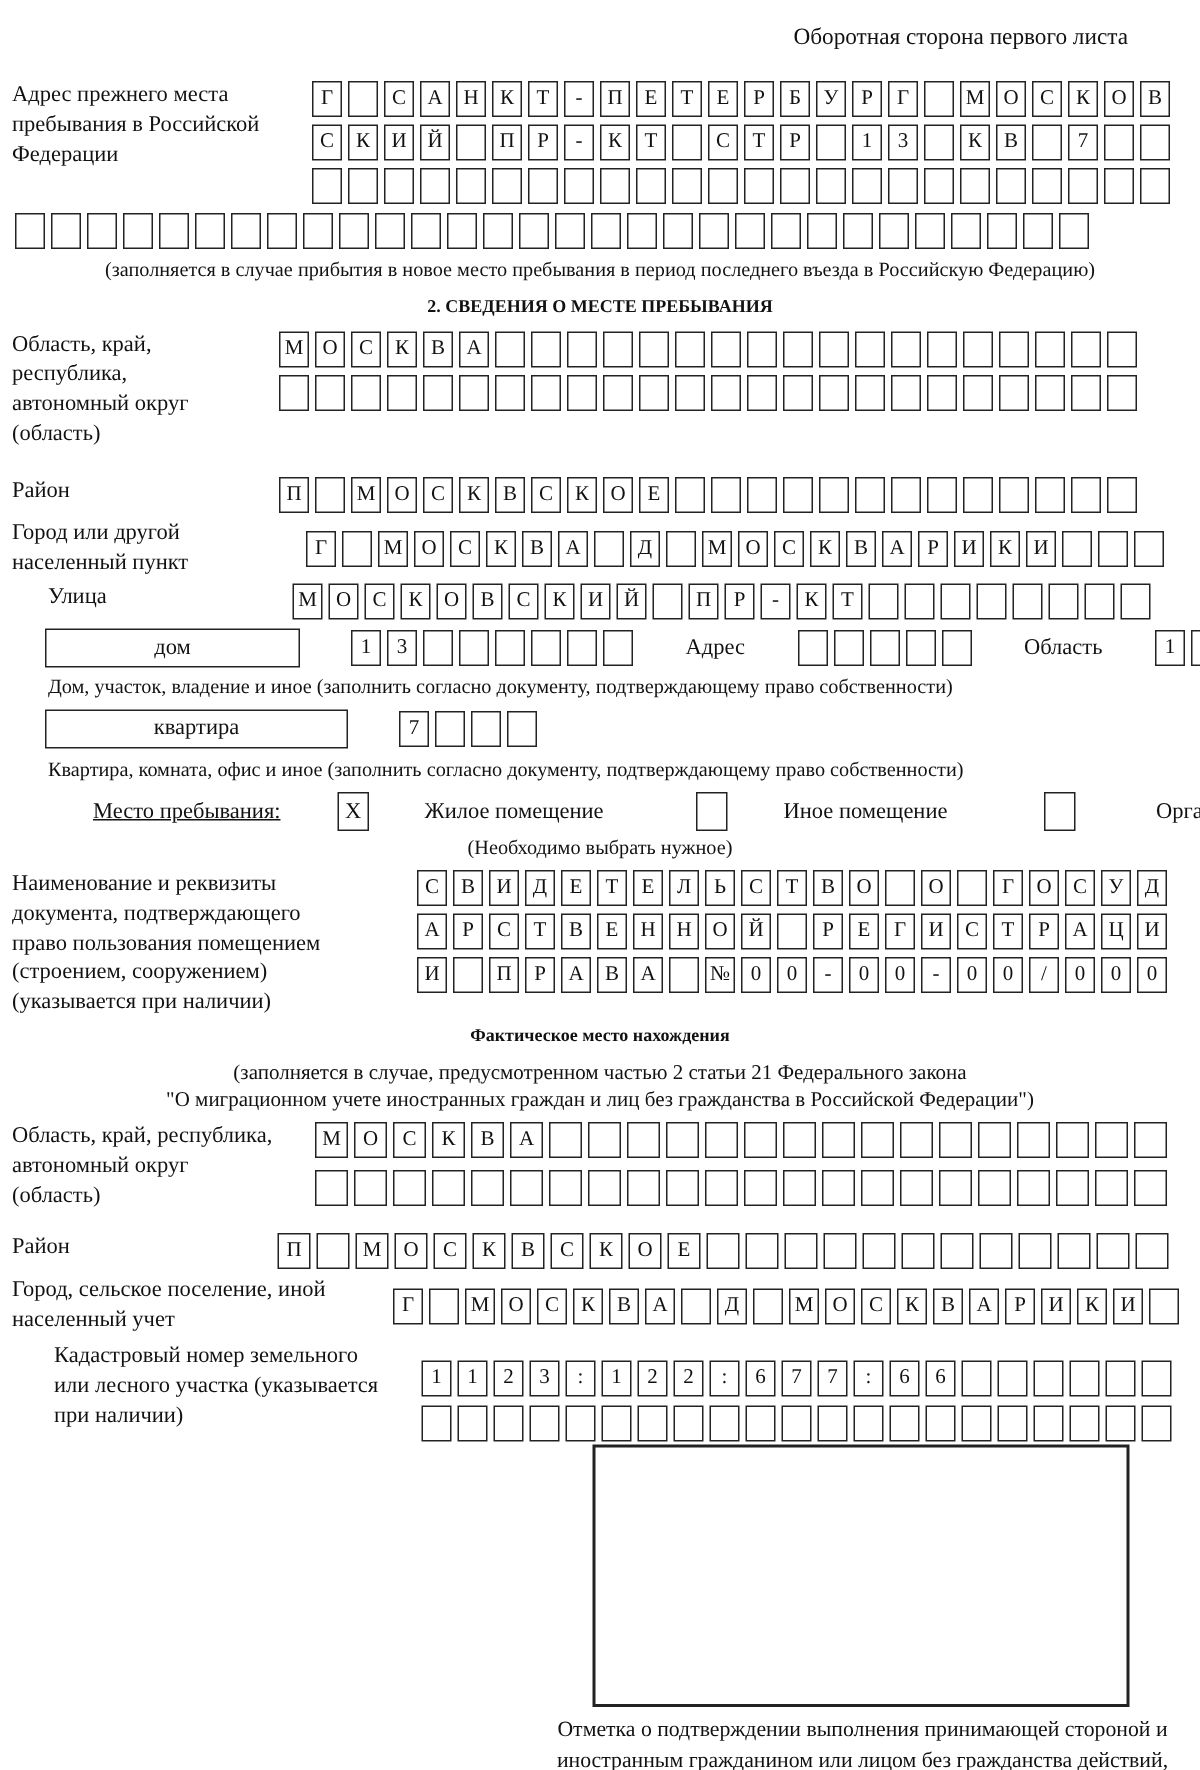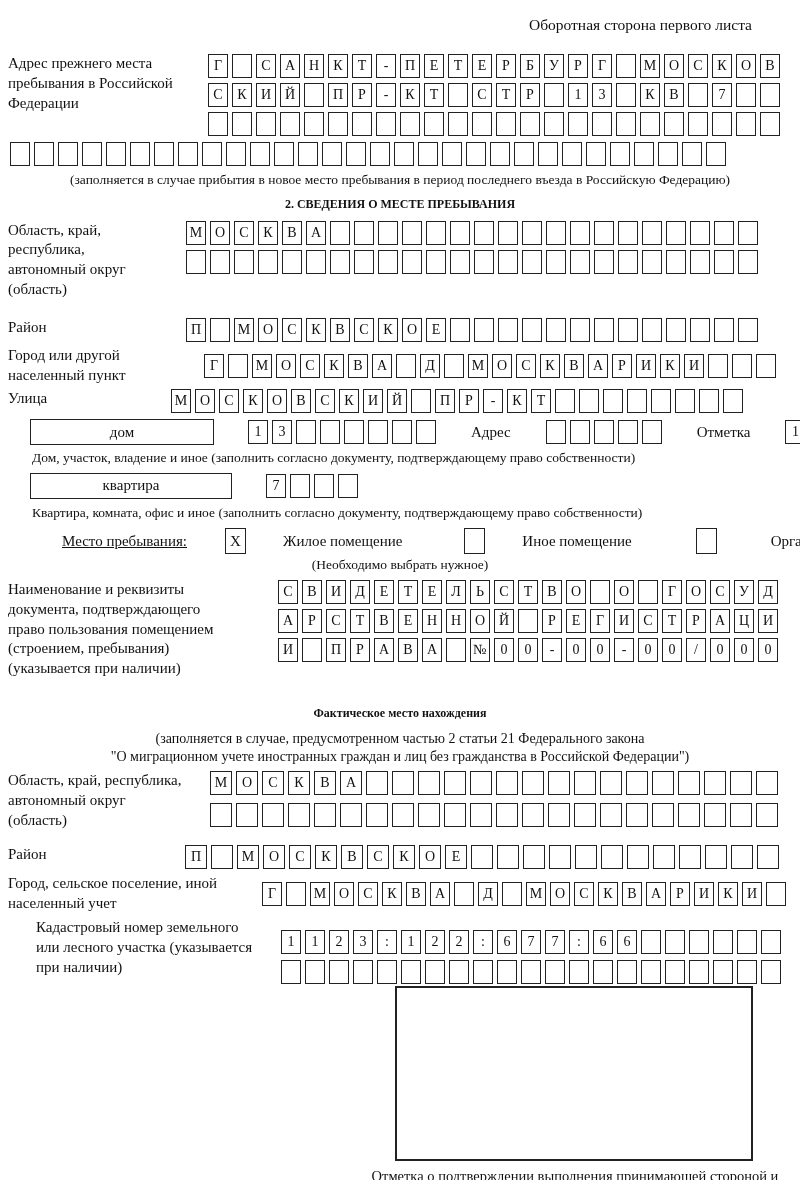--- a/index.html
+++ b/index.html
@@ -276,21 +276,21 @@
       <span class="cell">Р</span>
       <span class="cell">И</span>
       <span class="cell">К</span>
       <span class="cell">И</span>
       <span class="cell"></span>
       <span class="cell"></span>
       <span class="cell"></span>
     </div>
 </div>
 
-<div class="field" style="margin-top:4px;">
+<div class="field" style="margin-top:4px;margin-left:24px;">
   <div class="flabel" style="width:135px;">Улица</div>
   <div class="cellrow">
       <span class="cell">М</span>
       <span class="cell">О</span>
       <span class="cell">С</span>
       <span class="cell">К</span>
       <span class="cell">О</span>
       <span class="cell">В</span>
       <span class="cell">С</span>
       <span class="cell">К</span>
@@ -307,40 +307,40 @@
       <span class="cell"></span>
       <span class="cell"></span>
       <span class="cell"></span>
       <span class="cell"></span>
       <span class="cell"></span>
       <span class="cell"></span>
     </div>
 </div>
 
 <div class="field" style="margin-top:6px; margin-left:22px; align-items:center;">
-  <div class="labelbox" style="width:184px; margin-right:6px;">дом</div>
+  <div class="labelbox" style="width:170px; margin-right:6px;">дом</div>
   <div class="cellrow">
       <span class="cell">1</span>
       <span class="cell">3</span>
       <span class="cell"></span>
       <span class="cell"></span>
       <span class="cell"></span>
       <span class="cell"></span>
       <span class="cell"></span>
       <span class="cell"></span>
     </div>
   <div class="inline-lab" style="margin:0 7px;">Адрес</div>
   <div class="cellrow">
       <span class="cell"></span>
       <span class="cell"></span>
       <span class="cell"></span>
       <span class="cell"></span>
       <span class="cell"></span>
     </div>
-  <div class="inline-lab" style="margin:0 7px;">Отметка</div>
+  <div class="inline-lab" style="margin:0 7px;">Область</div>
   <div class="cellrow">
       <span class="cell">1</span>
       <span class="cell"></span>
       <span class="cell"></span>
       <span class="cell"></span>
     </div>
 </div>
 <div class="caption" style="margin-top:4px; margin-left:24px;">Дом, участок, владение и иное (заполнить согласно документу, подтверждающему право собственности)</div>
 
 <div class="field" style="margin-top:6px; margin-left:22px; align-items:center;">
@@ -359,21 +359,21 @@
   <span class="chkbox">X</span>
   <span class="inline-lab" style="margin:0 34px 0 9px;">Жилое помещение</span>
   <span class="chkbox"></span>
   <span class="inline-lab" style="margin:0 36px 0 9px;">Иное помещение</span>
   <span class="chkbox"></span>
   <span class="inline-lab" style="margin-left:26px;">Организация</span>
 </div>
 <div class="caption center" style="margin-top:2px;">(Необходимо выбрать нужное)</div>
 
 <div class="field" style="margin-top:6px;">
-  <div class="flabel" style="width:242px; padding-right:14px;">Наименование и реквизиты документа, подтверждающего право пользования помещением (строением, пребывания) (указывается при наличии)</div>
+  <div class="flabel" style="width:242px; padding-right:14px;">Наименование и реквизиты документа, подтверждающего право пользования помещением (строением, сооружением) (указывается при наличии)</div>
   <div class="rows-col">
     <div class="cellrow">
         <span class="cell">С</span>
         <span class="cell">В</span>
         <span class="cell">И</span>
         <span class="cell">Д</span>
         <span class="cell">Е</span>
         <span class="cell">Т</span>
         <span class="cell">Е</span>
         <span class="cell">Л</span>
@@ -433,21 +433,21 @@
         <span class="cell">0</span>
         <span class="cell">0</span>
         <span class="cell">/</span>
         <span class="cell">0</span>
         <span class="cell">0</span>
         <span class="cell">0</span>
       </div>
   </div>
 </div>
 
-<div class="sect-title" style="margin-top:27px;">Фактическое место нахождения</div>
+<div class="sect-title" style="margin-top:4px;">Фактическое место нахождения</div>
 <div class="caption center" style="margin-top:9px; font-size:14px;">(заполняется в случае, предусмотренном частью 2 статьи 21 Федерального закона</div>
 <div class="caption center" style="font-size:14px;">"О миграционном учете иностранных граждан и лиц без гражданства в Российской Федерации")</div>
 
 <div class="field" style="margin-top:5px;">
   <div class="flabel" style="width:174px;">Область, край, республика, автономный округ (область)</div>
   <div class="rows-col" style="gap:8px;">
     <div class="cellrow wide">
         <span class="cell">М</span>
         <span class="cell">О</span>
         <span class="cell">С</span>

